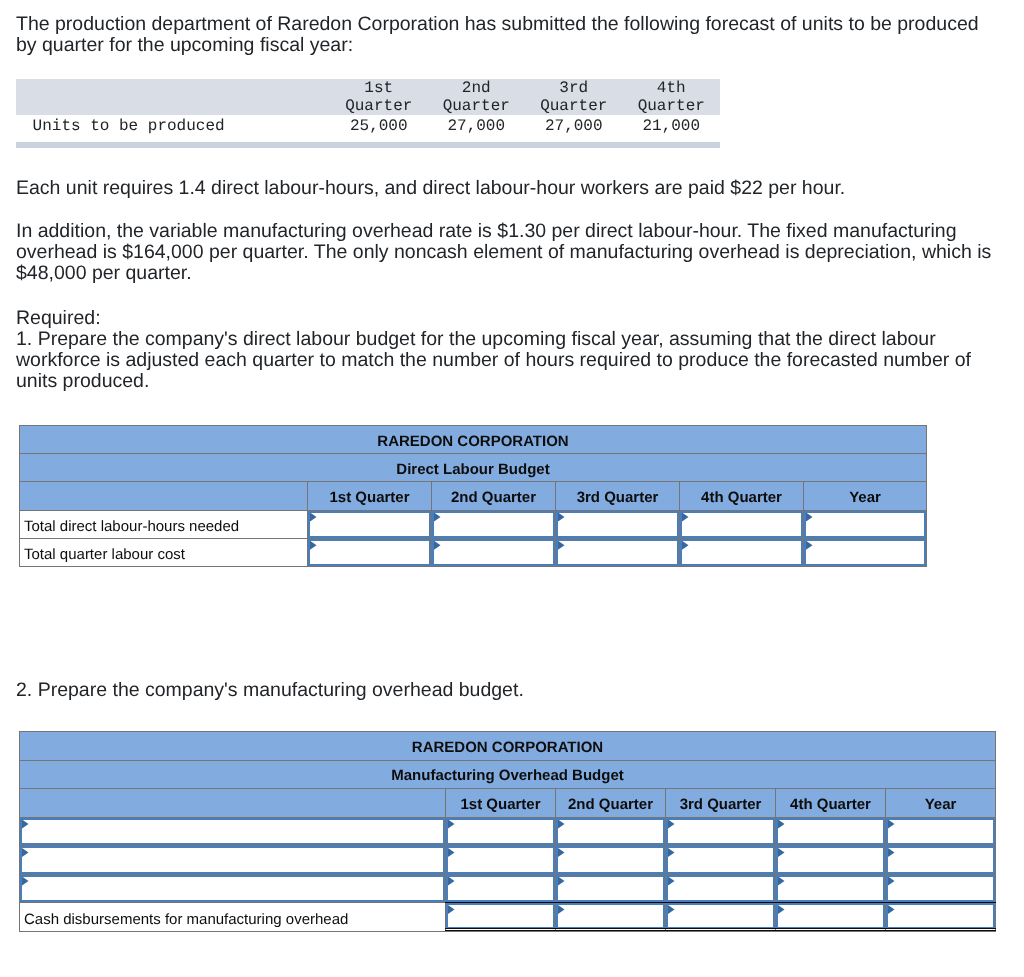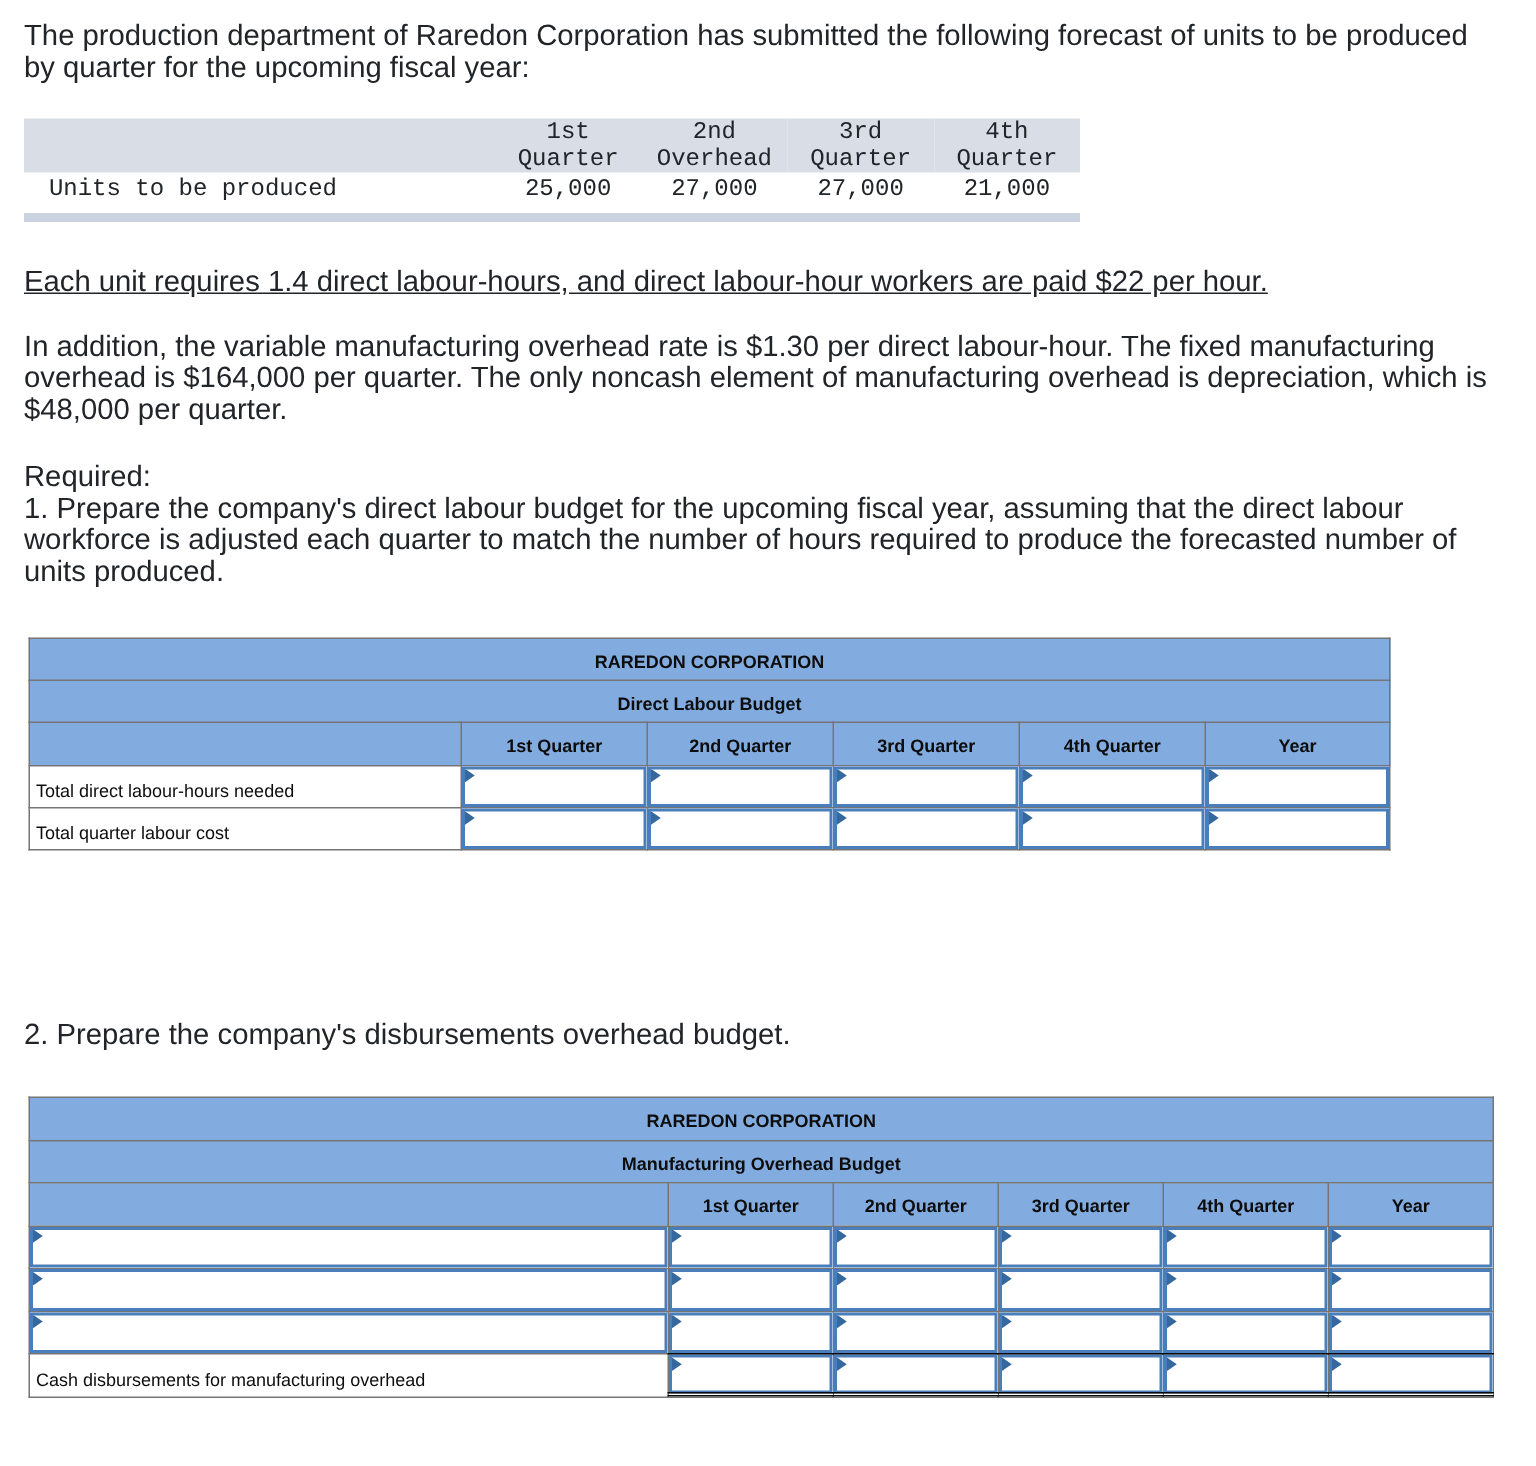--- a/index.html
+++ b/index.html
@@ -17,21 +17,21 @@
         font-family:"Liberation Mono",monospace;font-size:16px;color:#212529;}
   .utab td{padding:0;vertical-align:bottom;white-space:pre;}
   .utab .hdr td{background:#d8dde6;height:36px;text-align:center;line-height:18px;padding:0;margin-top:41px;}
   .utab .hdr td.lbl{text-align:left;}
   .utab .body td{height:20px;text-align:center;padding-bottom:3px;line-height:18px;}
   .utab .body td.lbl{text-align:left;padding-left:16.6px;}
   .ubar{position:absolute;left:16px;top:142px;width:704px;height:6px;background:#ccd3e0;}
 
   
   .btab{position:absolute;border-collapse:collapse;table-layout:fixed;
-        font-family:"Liberation Sans",sans-serif;font-size:12px;color:#0d0d0d;border:1px solid #757575;}
+        font-family:"Liberation Sans",sans-serif;font-size:15px;color:#0d0d0d;border:1px solid #757575;}
   .btab td{border:1px solid #757575;padding:0;height:27.2px;}
   #btab2 td{height:27.5px;}
   .btab .tt,.btab .ch{background:#82ace0;text-align:center;font-weight:bold;}
   .btab .tt span,.btab .ch span{position:relative;top:1.5px;}
   .btab .lbl{padding:0 0 0 4px;background:#fff;vertical-align:bottom;line-height:18px;}
   .btab .lbl span{position:relative;top:-2px;}
   .btab .inp{padding:0;position:relative;background:#fff;}
   .cellbox{position:absolute;left:0;top:0;right:0;bottom:0;
            border:2px solid #4a7ebb;background:#fff;box-sizing:border-box;}
   .btab td.inp.rule::before{content:"";position:absolute;left:-1px;right:-1px;top:-1.4px;
@@ -60,38 +60,38 @@
         <col style="width:97.5px">
         <col style="width:97.5px">
         <col style="width:97.5px">
       </colgroup>
     <tbody>
         <tr class="hdr">
       <td class="lbl"></td>
       <td>1st
 Quarter</td>
       <td>2nd
-Overhead</td>
+Quarter</td>
       <td>3rd
 Quarter</td>
       <td>4th
 Quarter</td>
     </tr>
     <tr class="body">
       <td class="lbl">Units to be produced</td>
       <td>25,000</td>
       <td>27,000</td>
       <td>27,000</td>
       <td>21,000</td>
     </tr>
   </tbody>
     </table>
   <div class="ubar"></div>
 
-  <div class="para" style="left:16px;top:178px;text-decoration:underline;">
+  <div class="para" style="left:16px;top:178px;">
     <span>Each unit requires 1.4 direct labour-hours, and direct labour-hour workers are paid $22 per hour.</span>
   </div>
 
   <div class="para" style="left:16px;top:221px;">
     <div>In addition, the variable manufacturing overhead rate is $1.30 per direct labour-hour. The fixed manufacturing</div>
     <div>overhead is $164,000 per quarter. The only noncash element of manufacturing overhead is depreciation, which is</div>
     <div>$48,000 per quarter.</div>
   </div>
 
   <div class="para" style="left:16px;top:308px;">
@@ -178,21 +178,21 @@
           <td class="inp">
             <div class="cellbox">
               <span class="flag"></span>
             </div>
           </td>
         </tr>
       </tbody>
     </table>
 
   <div class="para" style="left:16px;top:680px;">
-    <b>2.</b><span> Prepare the company's disbursements overhead budget.</span>
+    <b>2.</b><span> Prepare the company's manufacturing overhead budget.</span>
   </div>
 
   <table class="btab" id="btab2" style="left:19px;top:731px;width:977px;">
     <colgroup>
         <col style="width:426px">
         <col style="width:110px">
         <col style="width:110px">
         <col style="width:110px">
         <col style="width:110px">
         <col style="width:110px">

